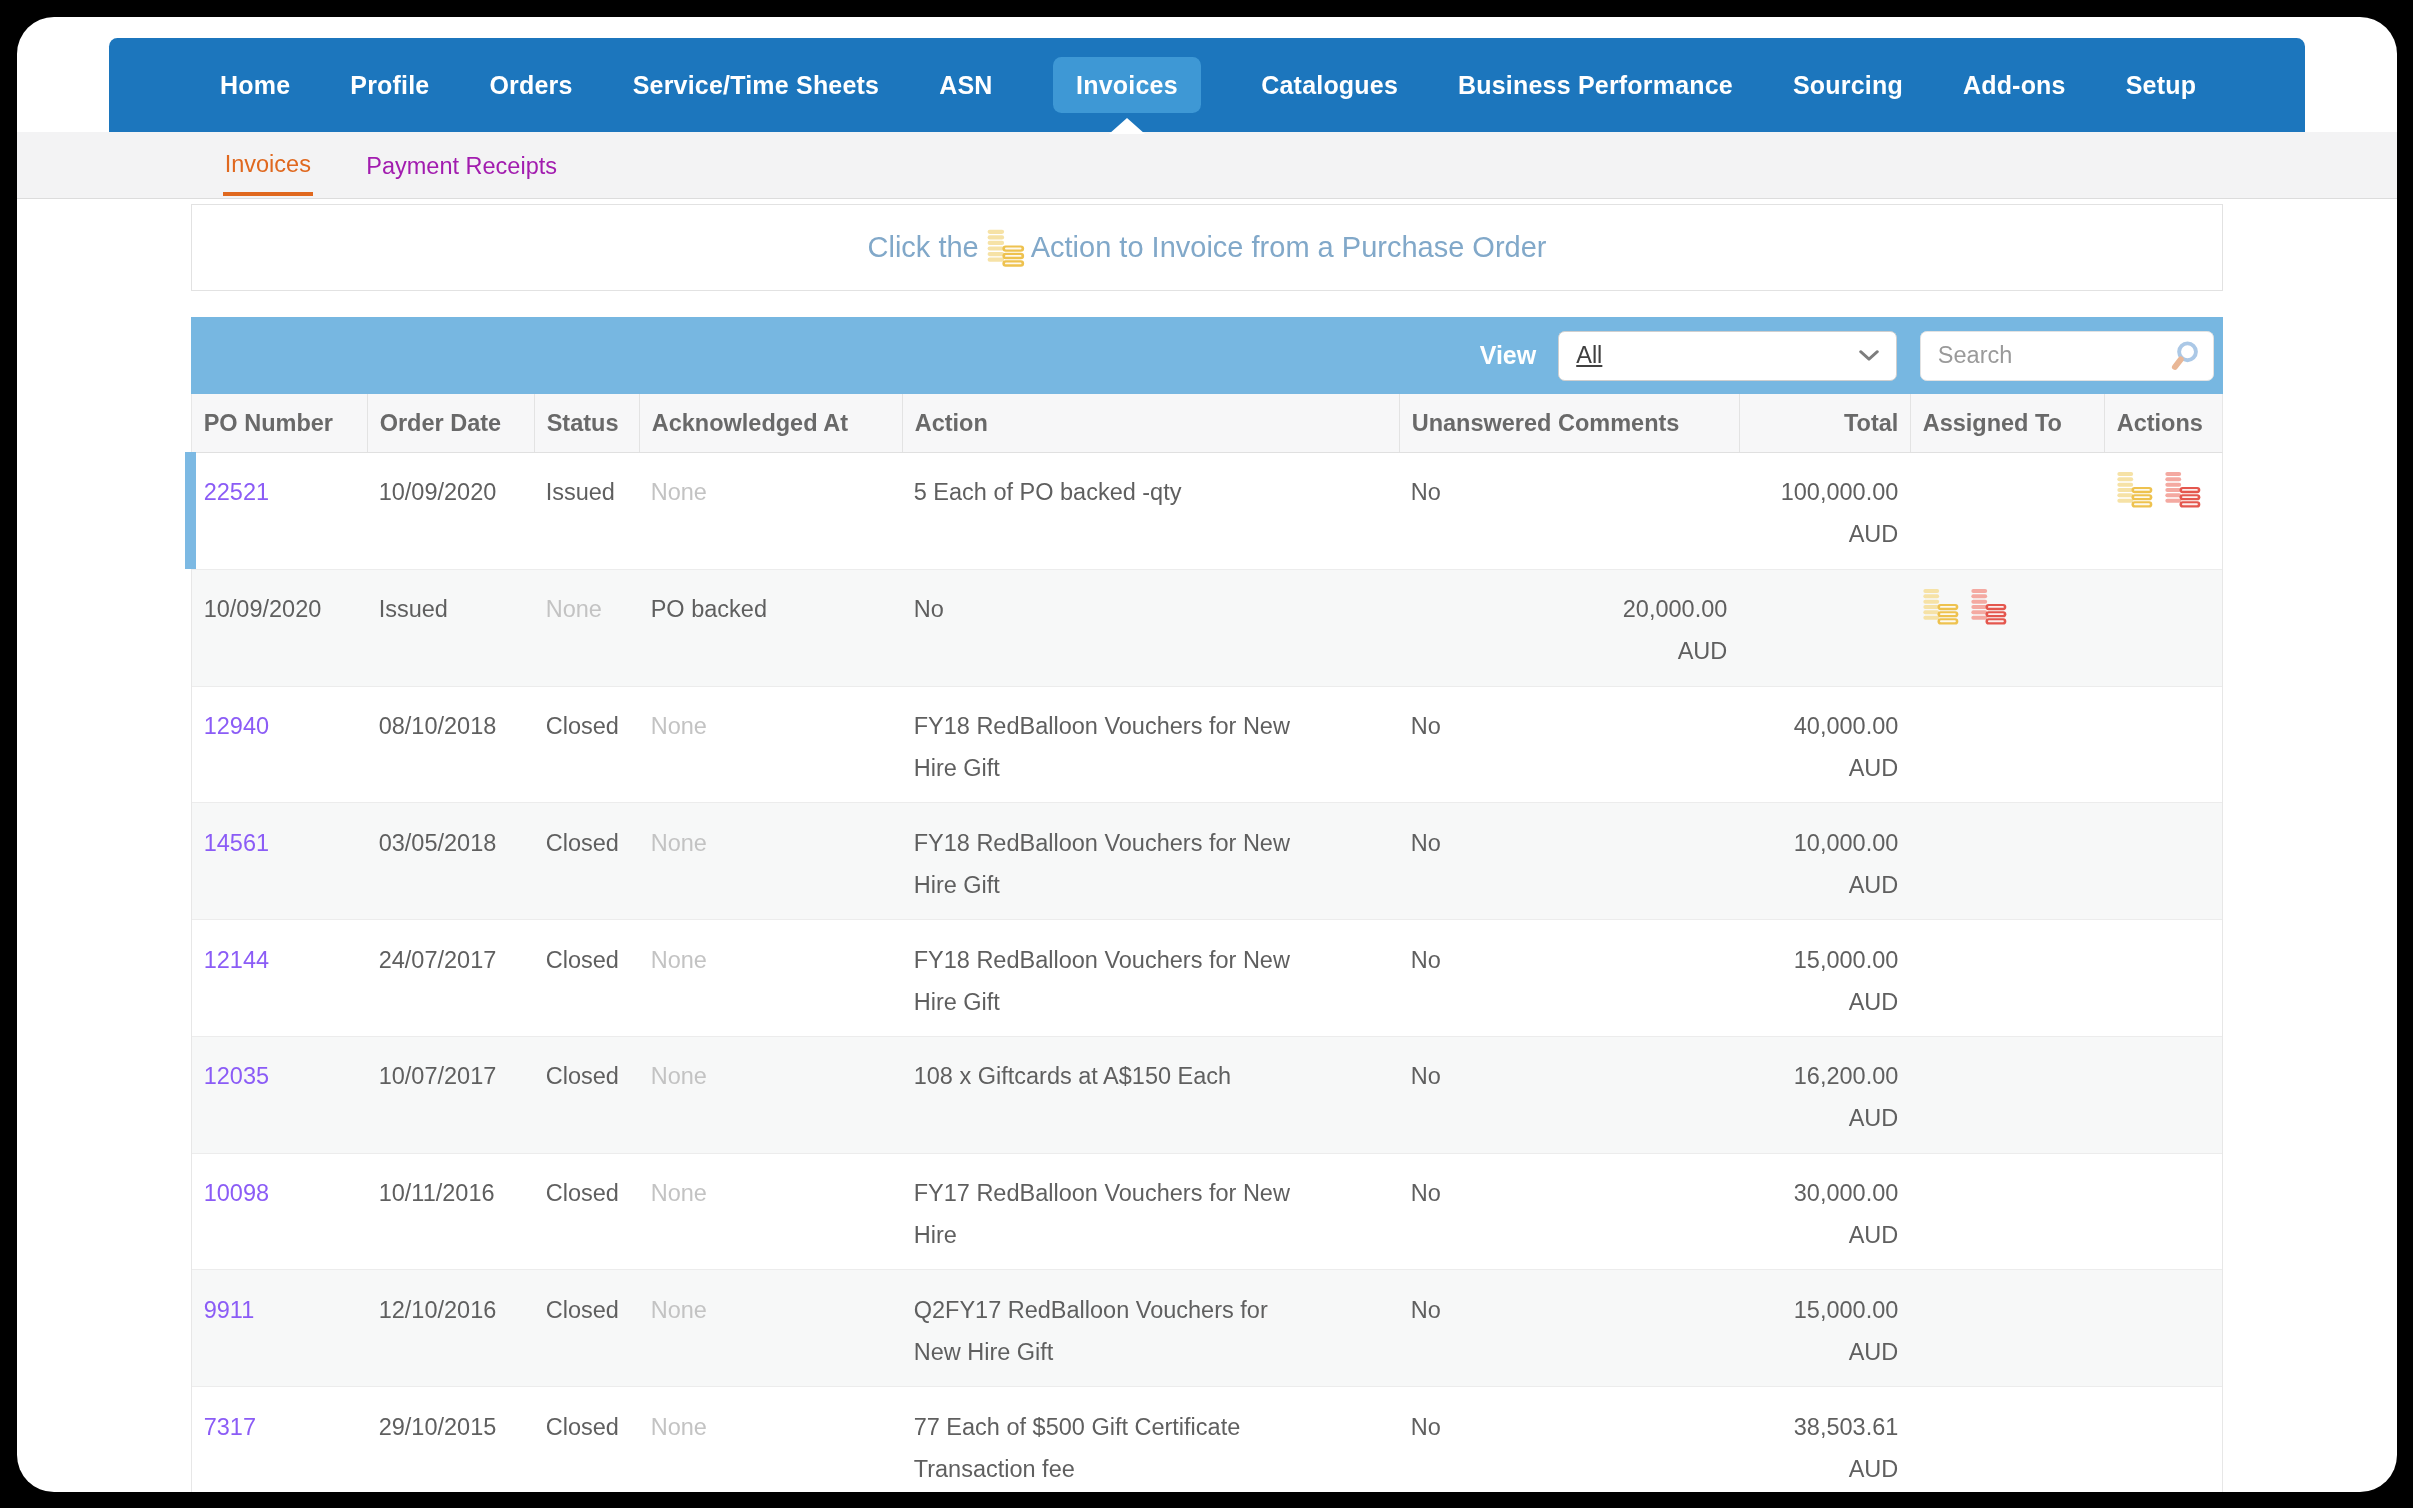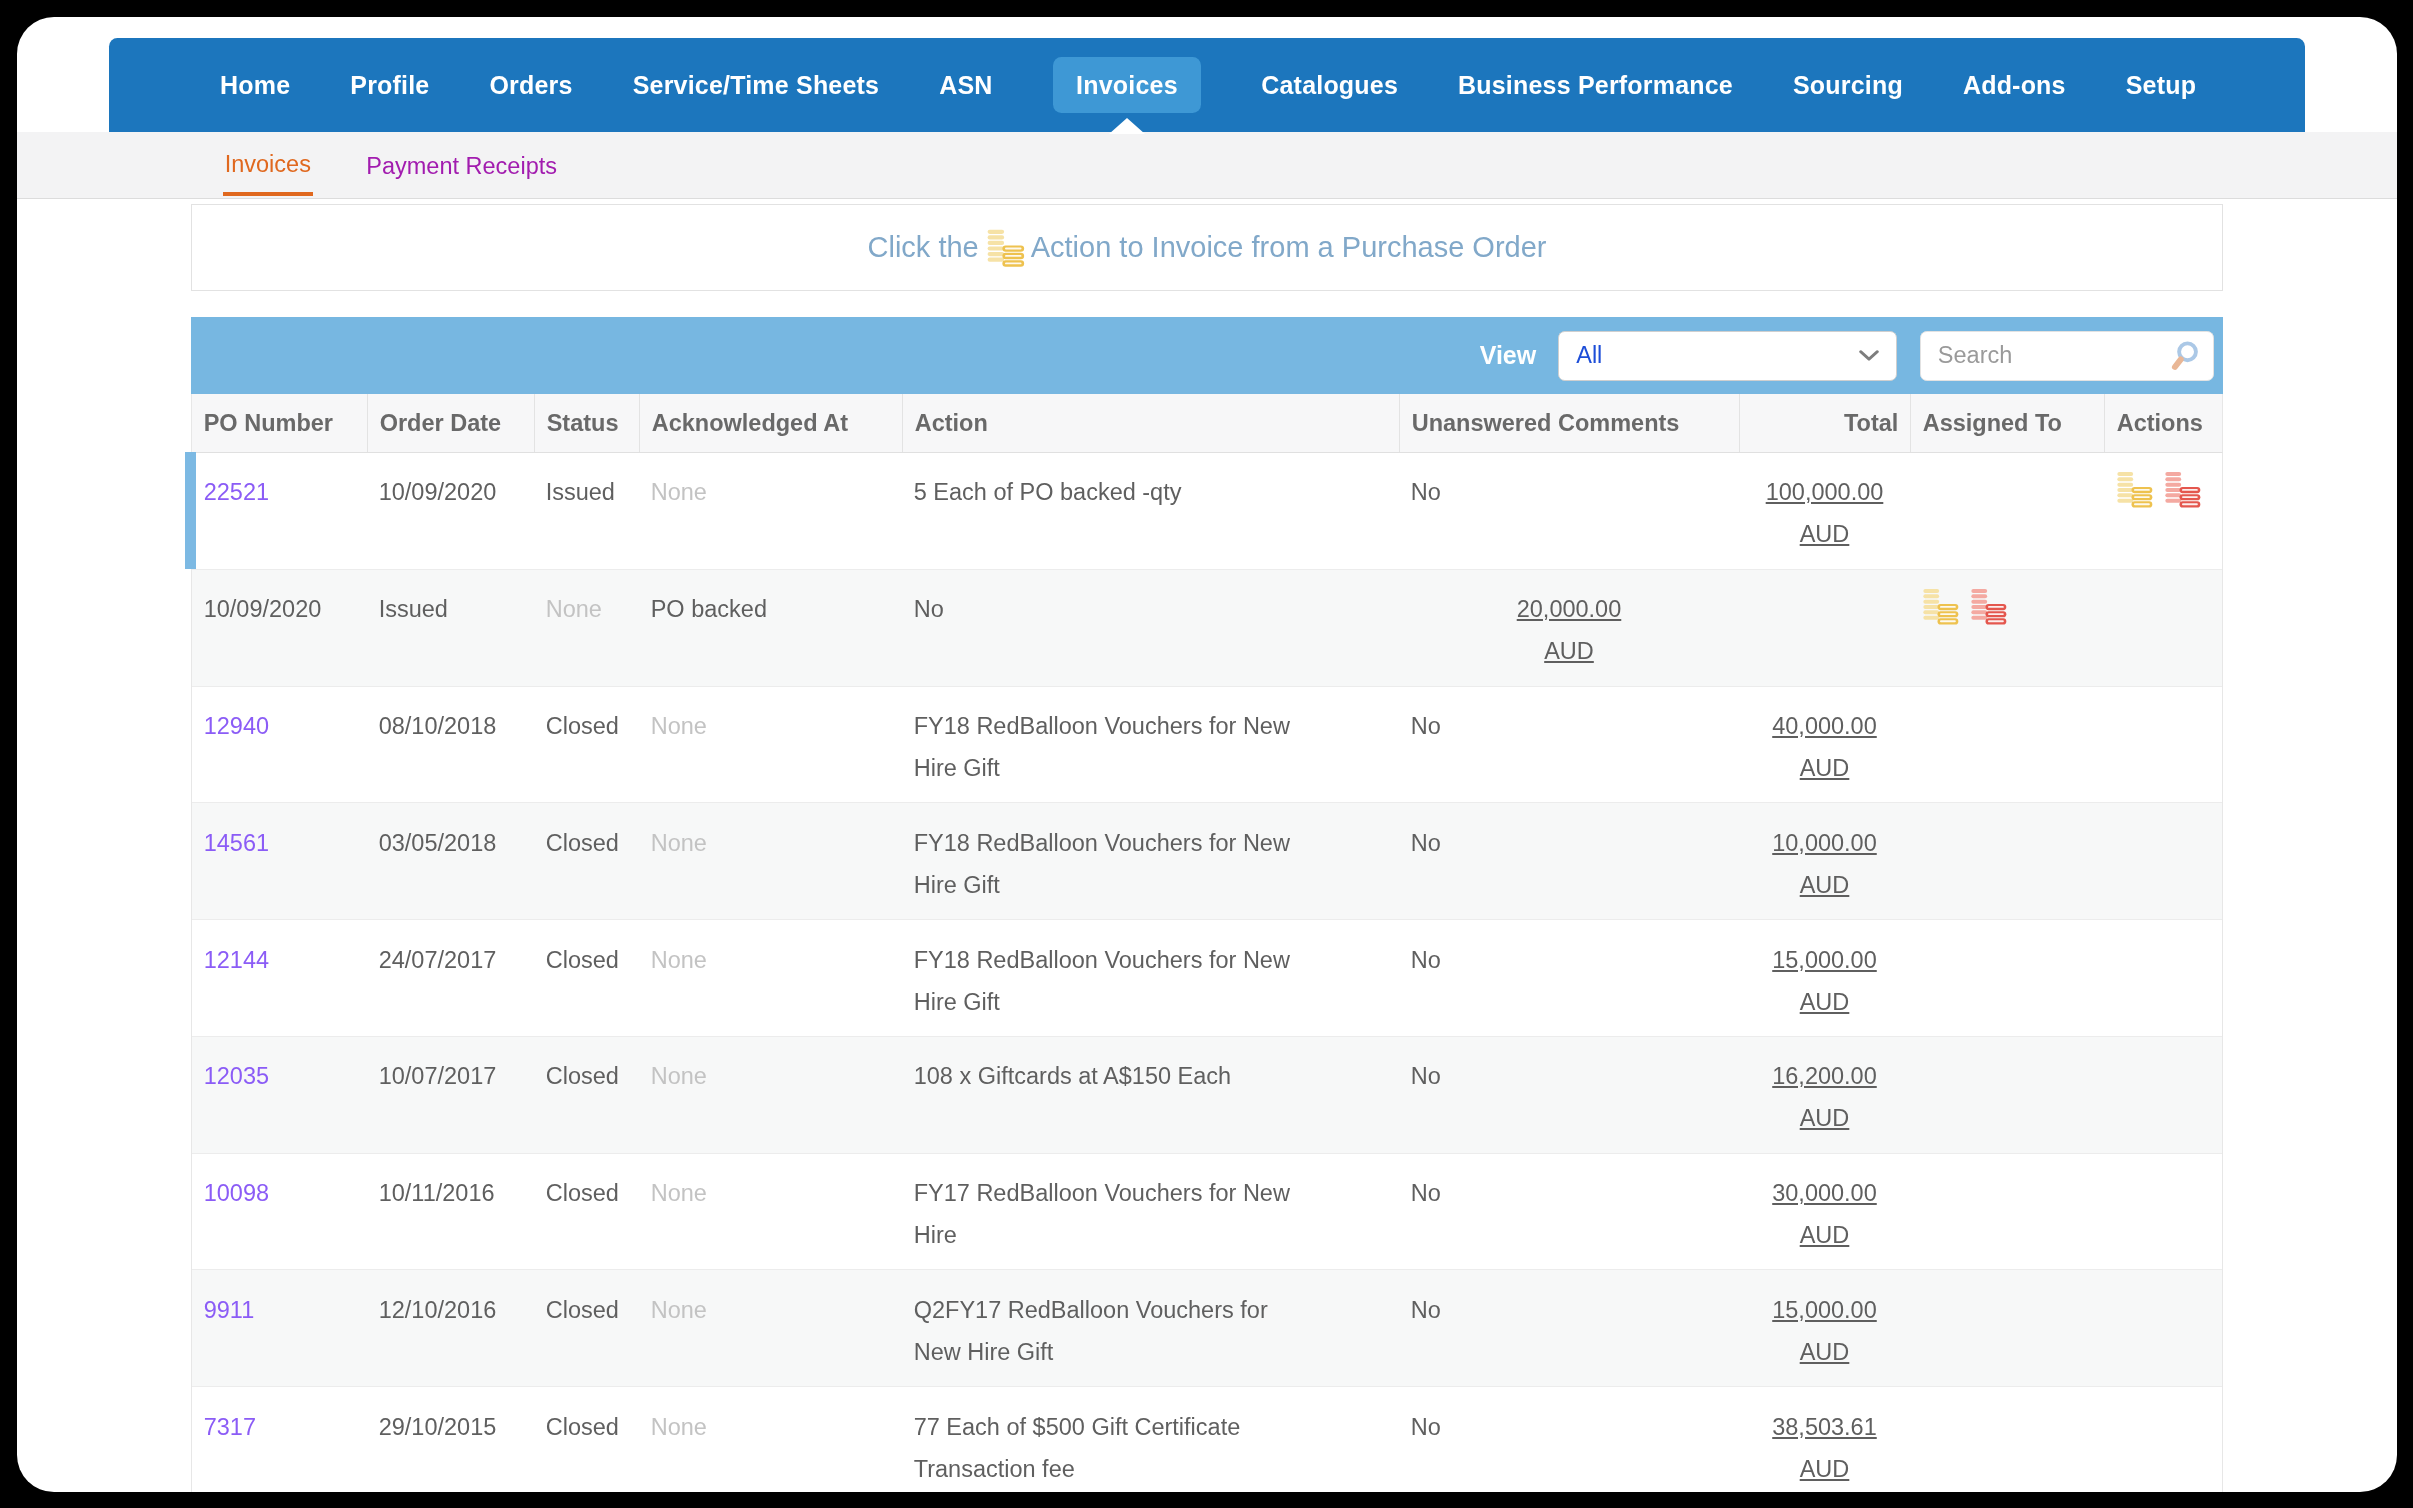--- a/index.html
+++ b/index.html
@@ -47,21 +47,21 @@
   .toolbar {
     margin-top:26px; height:77px; background:#77b7e1;
     display:flex; align-items:center; padding-right:9.2px;
   }
   .toolbar .spacer { flex:1; }
   .view-label { color:#fff; font-size:25px; font-weight:700; margin-right:22px; }
   .dropdown {
     width:339px; height:50px; background:#fff; border:0.8px solid #cfcfcf; border-radius:6.7px;
     display:flex; align-items:center; padding:0 17px; margin-right:22.6px; cursor:pointer;
   }
-  .dropdown .dd-value { font-size:23.5px; color:#1d4ed8; flex:1; }
+  .dropdown .dd-value { font-size:23.5px; color:#404040; flex:1;text-decoration:underline; }
   .searchbox {
     width:294px; height:50px; background:#fff; border:0.8px solid #e2e2e2; border-radius:6.7px;
     display:flex; align-items:center; padding:0 11.7px 0 17px;
   }
   .searchbox input {
     border:none; outline:none; flex:1; font-size:23.5px; color:#4a4a4a; min-width:0;
     font-family:"Liberation Sans", sans-serif; background:transparent;
   }
   .searchbox input::placeholder { color:#9a9a9a; }
   
@@ -82,21 +82,21 @@
   .row:nth-child(even) { background:#f7f8f8; }
   .row.highlight::before {
     content:""; position:absolute; left:-7.5px; top:-0.8px; bottom:0; width:11.7px;
     background:#7cb9e3; z-index:2;
   }
   .td { padding:18.4px 11.7px 13.4px 11.7px; font-size:23.5px; color:#5f5f5f; line-height:42px; }
   .td.right { text-align:right; }
   .po-link { color:#8b5cf6; cursor:pointer; text-decoration:none; display:block; text-align:left; }
   .muted { color:#c3c3c3; }
   .items-text { max-width:394px; }
-  .total-val, .total-cur { display:block; text-align:center;text-decoration:underline; }
+  .total-val, .total-cur { display:block; text-align:right; }
   .actions-cell { display:flex; gap:8.4px; padding:17px 10px 0 10px; }
   .actions-cell svg { cursor:pointer; }
 </style>
 </head>
 <body>
 
 <svg width="0" height="0" style="position:absolute">
   <defs>
     <g id="coin-stacks">
       <rect x="4" y="2" width="19" height="4.8" rx="2.4" class="c-light"></rect>

